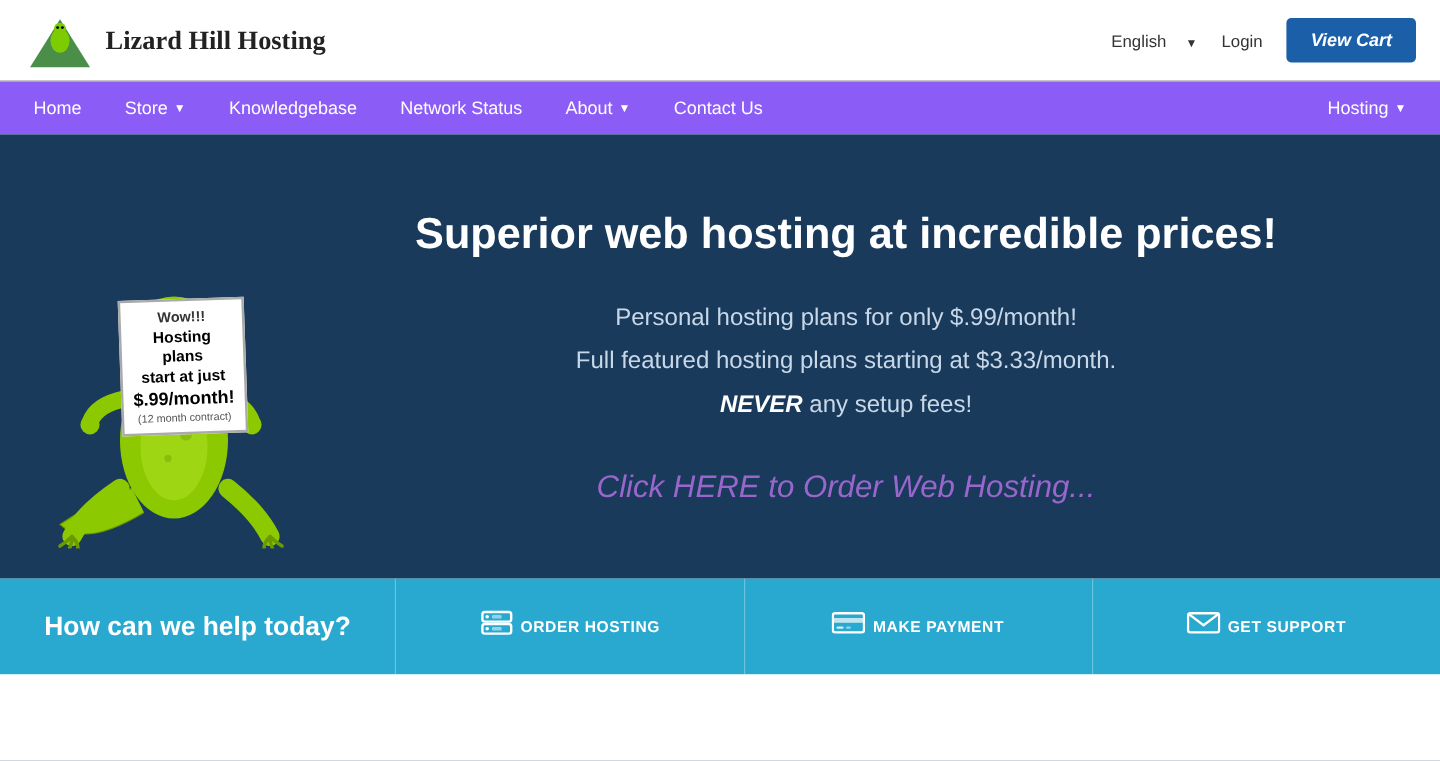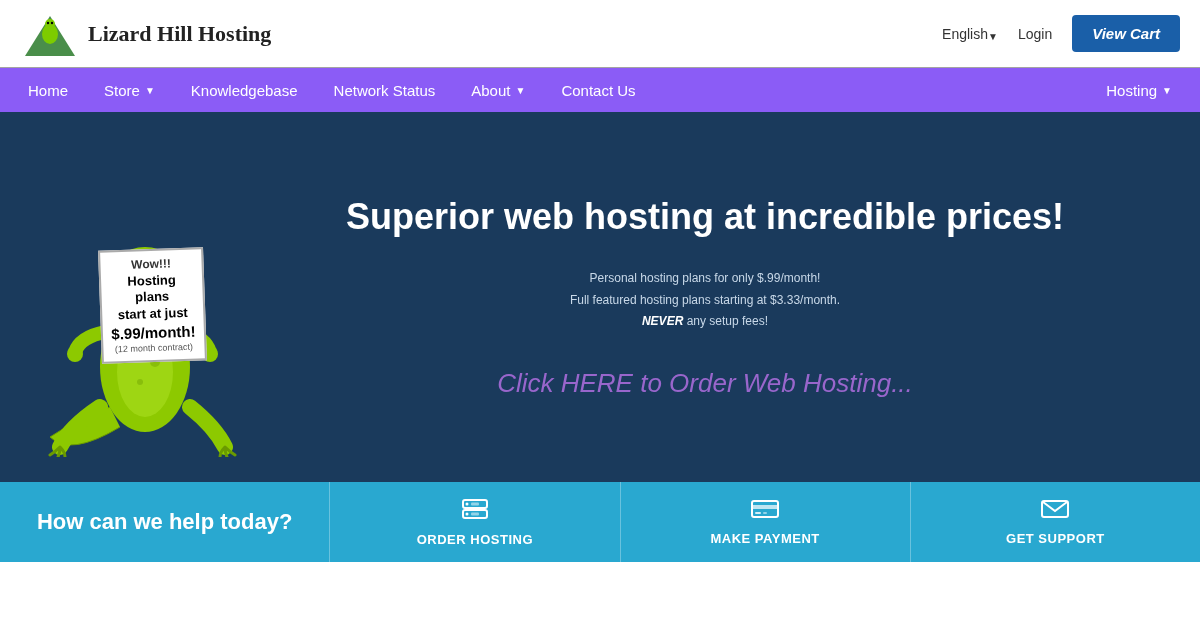--- a/index.html
+++ b/index.html
@@ -31,21 +31,21 @@
       font-family: Georgia, serif;
     }
     .top-right {
       display: flex;
       align-items: center;
       gap: 20px;
     }
     .lang-selector {
       display: flex;
       align-items: flex-end;
-      gap: 0;
+      gap: 16px;
       color: #333;
       font-size: 14px;
       cursor: pointer;
     }
     .lang-selector .arrow { font-size: 10px; }
     .login-link {
       color: #333;
       font-size: 14px;
       text-decoration: none;
       cursor: pointer;
@@ -130,21 +130,21 @@
       padding: 20px 40px;
     }
     .hero-title {
       font-size: 36px;
       font-weight: bold;
       color: #fff;
       margin-bottom: 30px;
       line-height: 1.2;
     }
     .hero-desc {
-      font-size: 12px;
+      font-size: 20px;
       color: #c8d8e8;
       line-height: 1.8;
       margin-bottom: 35px;
     }
     .hero-desc strong { color: #fff; font-style: italic; }
     .hero-cta {
       font-size: 26px;
       color: #9966cc;
       cursor: pointer;
       font-style: italic;
@@ -163,21 +163,21 @@
       align-items: center;
       justify-content: center;
       color: #fff;
       font-size: 22px;
       font-weight: bold;
       padding: 0 20px;
     }
     .bottom-action {
       flex: 1;
       display: flex;
-      flex-direction: column;
+      flex-direction: row;
       align-items: center;
       justify-content: center;
       border-left: 1px solid rgba(255,255,255,0.3);
       color: #fff;
       cursor: pointer;
       gap: 6px;
     }
     .bottom-action .icon { font-size: 22px; }
     .bottom-action .label {
       font-size: 13px;

